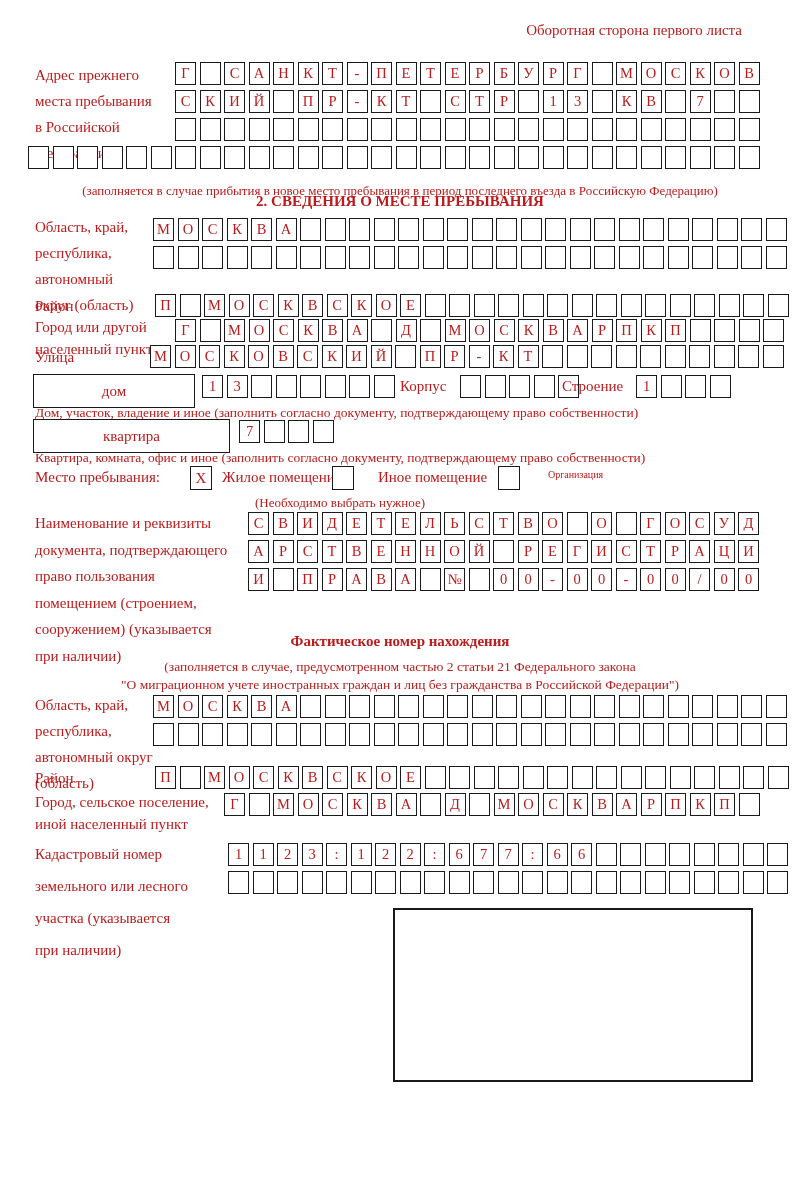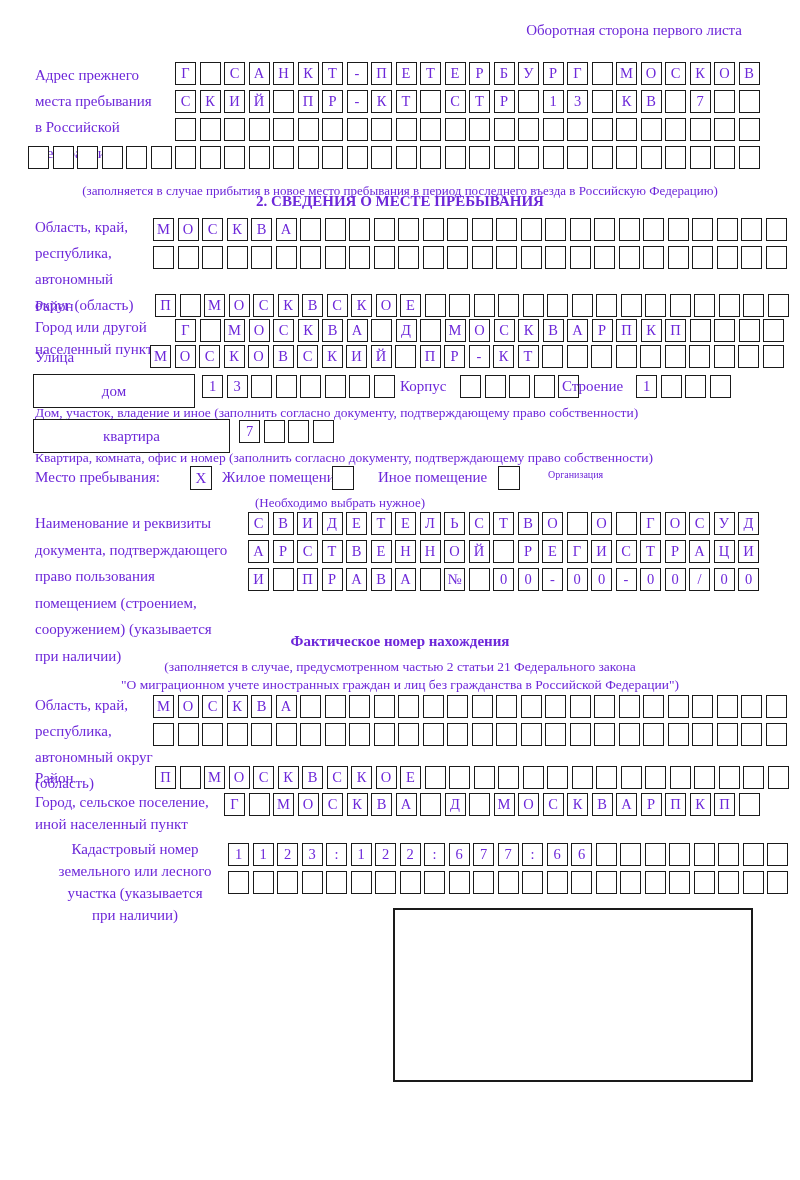--- a/index.html
+++ b/index.html
@@ -1,19 +1,19 @@
 <!DOCTYPE html>
 <html><head>
 <meta charset="utf-8">
 <style>
   * { margin:0; padding:0; box-sizing:border-box; }
   html,body { background:#fff; }
   .page {
     position:relative; width:800px; height:1180px; background:#ffffff;
-    font-family:"Liberation Serif", serif; color:#6d28d9; overflow:hidden;
+    font-family:"Liberation Serif", serif; color:#b91c1c; overflow:hidden;
   }
   .abs { position:absolute; }
   .lbl { font-size:15px; line-height:26px; white-space:pre-line; }
   .lbl-tight { font-size:15px; line-height:22px; white-space:pre-line; }
   .note { font-size:13px; line-height:18px; }
   .center { text-align:center; width:800px; left:0; }
   .bold { font-weight:bold; }
   .cellrow { display:flex; gap:3.5px; }
   .cell {
     flex:none; width:21px; height:23px; border:1.6px solid #1a1a1a;
@@ -335,21 +335,21 @@
 
   <div class="abs note" style="left:35px; top:404px; font-size:13.5px;">Дом, участок, владение и иное (заполнить согласно документу, подтверждающему право собственности)</div>
 
   <div class="abs labelbox" style="left:33px; top:419px; width:197px;">квартира</div>
   <div class="abs cellrow" style="left:239px; top:420px;">
       <span class="cell">7</span>
       <span class="cell"></span>
       <span class="cell"></span>
       <span class="cell"></span>
     </div>
-  <div class="abs note" style="left:35px; top:449px; font-size:13.5px;">Квартира, комната, офис и номер (заполнить согласно документу, подтверждающему право собственности)</div>
+  <div class="abs note" style="left:35px; top:449px; font-size:13.5px;">Квартира, комната, офис и иное (заполнить согласно документу, подтверждающему право собственности)</div>
 
   <div class="abs" style="left:35px; top:469px; font-size:15px;text-align:right;">Место пребывания:</div>
   <div class="abs bigcell" style="left:190px; top:466px;">X</div>
   <div class="abs" style="left:222px; top:469px; font-size:15px;">Жилое помещение</div>
   <div class="abs bigcell" style="left:332px; top:466px;"></div>
   <div class="abs" style="left:378px; top:469px; font-size:15px;">Иное помещение</div>
   <div class="abs bigcell" style="left:498px; top:466px;"></div>
   <div class="abs" style="left:548px; top:469px; font-size:10px;">Организация</div>
   <div class="abs note" style="left:180px; top:494px; width:320px; text-align:center;">(Необходимо выбрать нужное)</div>
 
@@ -544,21 +544,21 @@
       <span class="cell">К</span>
       <span class="cell">В</span>
       <span class="cell">А</span>
       <span class="cell">Р</span>
       <span class="cell">П</span>
       <span class="cell">К</span>
       <span class="cell">П</span>
       <span class="cell"></span>
     </div>
 
-  <div class="abs lbl" style="left:35px; top:838px; width:200px; line-height:22px;text-align:center;">Кадастровый номер
+  <div class="abs lbl" style="left:35px; top:838px; width:200px; line-height:32px;">Кадастровый номер
 земельного или лесного
 участка (указывается
 при наличии)</div>
   <div class="abs cellrow" style="left:228px; top:843px;">
       <span class="cell">1</span>
       <span class="cell">1</span>
       <span class="cell">2</span>
       <span class="cell">3</span>
       <span class="cell">:</span>
       <span class="cell">1</span>

